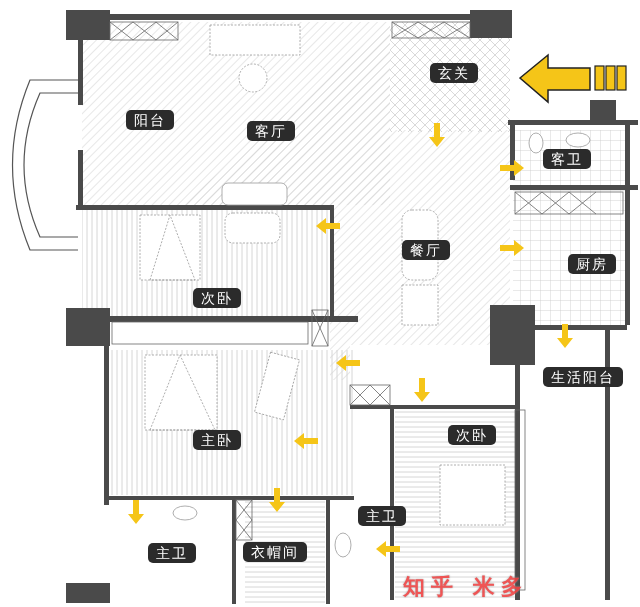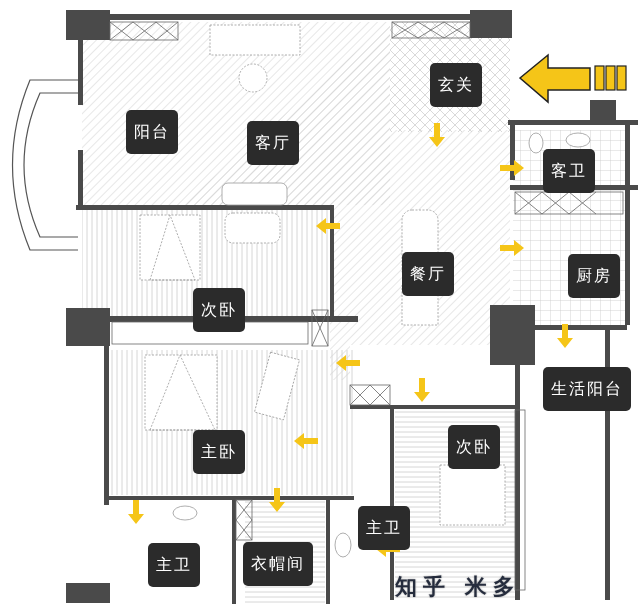--- a/index.html
+++ b/index.html
@@ -1,19 +1,19 @@
 <!DOCTYPE html>
 <html><head>
 <meta charset="utf-8">
 <style>
   html,body{margin:0;padding:0;background:#fff;}
   body{width:640px;height:607px;position:relative;overflow:hidden;font-family:"DejaVu Sans",sans-serif;}
   #plan{position:absolute;left:0;top:0;width:640px;height:607px;}
-  .label{position:absolute;background:#2b2b2b;color:#fff;border-radius:5px;font-size:16px;line-height:20px;padding:12px 8px;letter-spacing:2px;white-space:nowrap;font-family:"DejaVu Serif",serif;}
-  .watermark{position:absolute;left:395px;top:572px;color:#0f172a;font-size:22px;letter-spacing:6px;font-weight:bold;text-shadow:0 0 2px #999;opacity:.9;}
+  .label{position:absolute;background:#2b2b2b;color:#fff;border-radius:5px;font-size:14px;line-height:20px;padding:0 8px;letter-spacing:2px;white-space:nowrap;font-family:"DejaVu Serif",serif;}
+  .watermark{position:absolute;left:395px;top:572px;color:#ef4444;font-size:22px;letter-spacing:6px;font-weight:bold;text-shadow:0 0 2px #999;opacity:.9;padding-left:8px;}
 </style>
 </head>
 <body>
 
 <svg id="plan" viewBox="0 0 640 607" xmlns="http://www.w3.org/2000/svg">
   <defs>
     <pattern id="diag" width="6" height="6" patternUnits="userSpaceOnUse" patternTransform="rotate(45)">
       <line x1="0" y1="0" x2="0" y2="6" stroke="#cfcfcf" stroke-width="1"></line>
     </pattern>
     <pattern id="vert" width="5" height="5" patternUnits="userSpaceOnUse">
@@ -133,21 +133,21 @@
     <use href="#arrowR" transform="translate(136 512) rotate(90)"></use>
     <use href="#arrowR" transform="translate(277 500) rotate(90)"></use>
     <use href="#arrowR" transform="translate(388 549) rotate(180)"></use>
   </g>
 </svg>
 
 <div class="label" style="left:126px;top:110px">阳台</div>
 <div class="label" style="left:247px;top:121px">客厅</div>
 <div class="label" style="left:430px;top:63px">玄关</div>
 <div class="label" style="left:543px;top:149px">客卫</div>
-<div class="label" style="left:402px;top:252px">餐厅</div>
+<div class="label" style="left:402px;top:240px">餐厅</div>
 <div class="label" style="left:568px;top:254px">厨房</div>
 <div class="label" style="left:193px;top:288px">次卧</div>
 <div class="label" style="left:193px;top:430px">主卧</div>
 <div class="label" style="left:543px;top:367px">生活阳台</div>
 <div class="label" style="left:448px;top:425px">次卧</div>
 <div class="label" style="left:148px;top:543px">主卫</div>
 <div class="label" style="left:243px;top:542px">衣帽间</div>
 <div class="label" style="left:358px;top:506px">主卫</div>
 
 <div class="watermark">知乎 米多</div>

